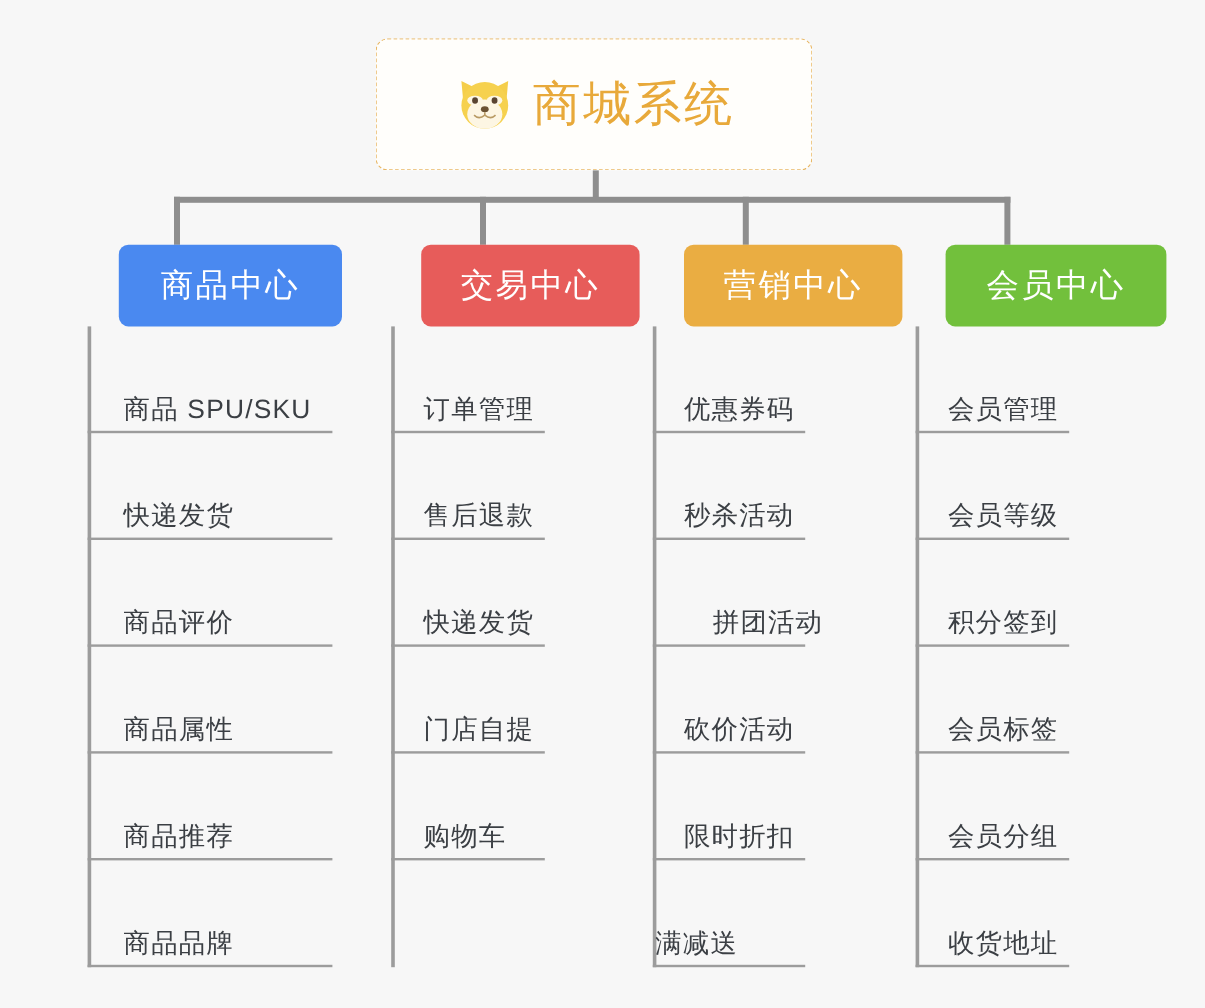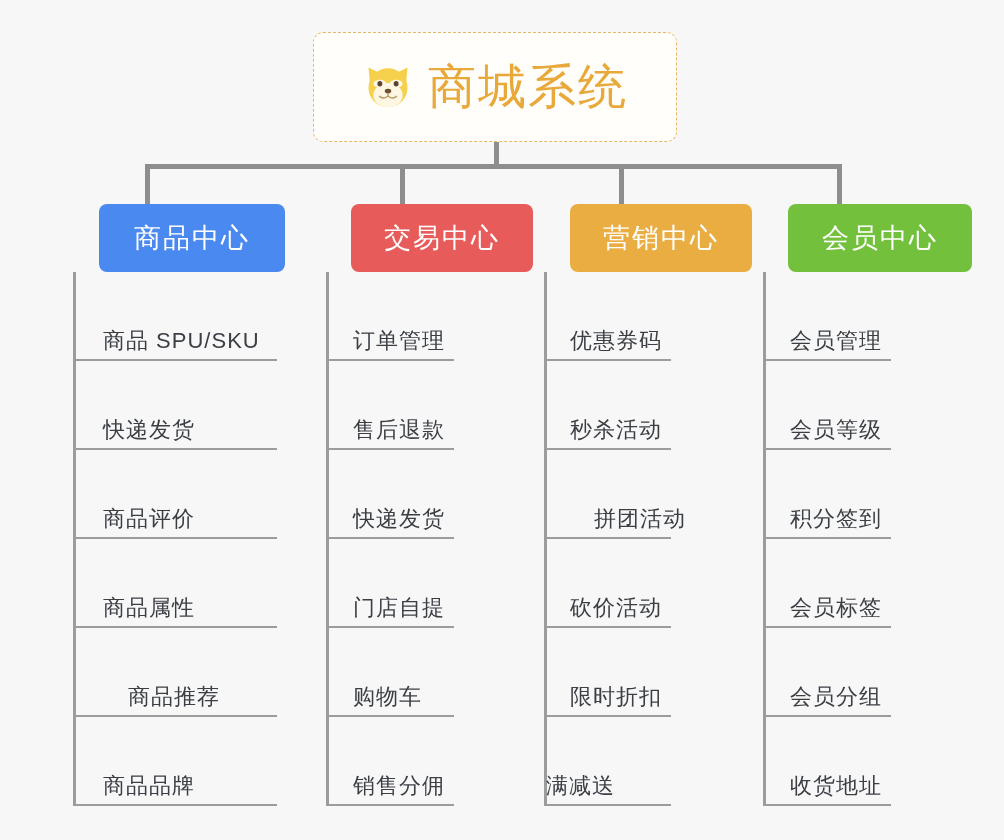--- a/index.html
+++ b/index.html
@@ -39,21 +39,21 @@
     gap: 14px;
   }
   .root-emoji {
     width: 52px;
     height: 52px;
     position: relative;
     flex: 0 0 auto;
   }
   .root-emoji svg { display: block; width: 52px; height: 52px; }
   .root-title {
-    font-size: 48px;
+    font-size: 40px;
     color: #e8a93a;
     letter-spacing: 2px;
     line-height: 1;
     white-space: nowrap;
   }
 
   
   .conn-stub {
     position: absolute;
     left: 494px;
@@ -185,21 +185,21 @@
           </div>
           <div class="leaf-item">
             <span class="leaf-label" style="margin-left: 45px;">商品评价</span>
             <div class="leaf-underline" style="left: 15px; width: 204px;"></div>
           </div>
           <div class="leaf-item">
             <span class="leaf-label" style="margin-left: 45px;">商品属性</span>
             <div class="leaf-underline" style="left: 15px; width: 204px;"></div>
           </div>
           <div class="leaf-item">
-            <span class="leaf-label" style="margin-left: 70px;">商品推荐</span>
+            <span class="leaf-label" style="margin-left: 45px;">商品推荐</span>
             <div class="leaf-underline" style="left: 15px; width: 204px;"></div>
           </div>
           <div class="leaf-item">
             <span class="leaf-label" style="margin-left: 45px;">商品品牌</span>
             <div class="leaf-underline" style="left: 15px; width: 204px;"></div>
           </div>
         </div>
       </div>
       <div class="column" style="left: 310px; width: 182px;">
         <div class="cat-box" style="background: rgb(231, 92, 90); width: 182px;">交易中心</div>
@@ -218,24 +218,20 @@
             <div class="leaf-underline" style="left: 16px; width: 128px;"></div>
           </div>
           <div class="leaf-item">
             <span class="leaf-label" style="margin-left: 43px;">门店自提</span>
             <div class="leaf-underline" style="left: 16px; width: 128px;"></div>
           </div>
           <div class="leaf-item">
             <span class="leaf-label" style="margin-left: 43px;">购物车</span>
             <div class="leaf-underline" style="left: 16px; width: 128px;"></div>
           </div>
-          <div class="leaf-item">
-            <span class="leaf-label" style="margin-left: 43px;">销售分佣</span>
-            <div class="leaf-underline" style="left: 16px; width: 128px;"></div>
-          </div>
         </div>
       </div>
       <div class="column" style="left: 529px; width: 182px;">
         <div class="cat-box" style="background: rgb(234, 173, 66); width: 182px;">营销中心</div>
         <div class="leaf-list">
           <div class="leaf-spine" style="left: 15px; height: 534px;"></div>
           <div class="leaf-item">
             <span class="leaf-label" style="margin-left: 41px;">优惠券码</span>
             <div class="leaf-underline" style="left: 15px; width: 127px;"></div>
           </div>

